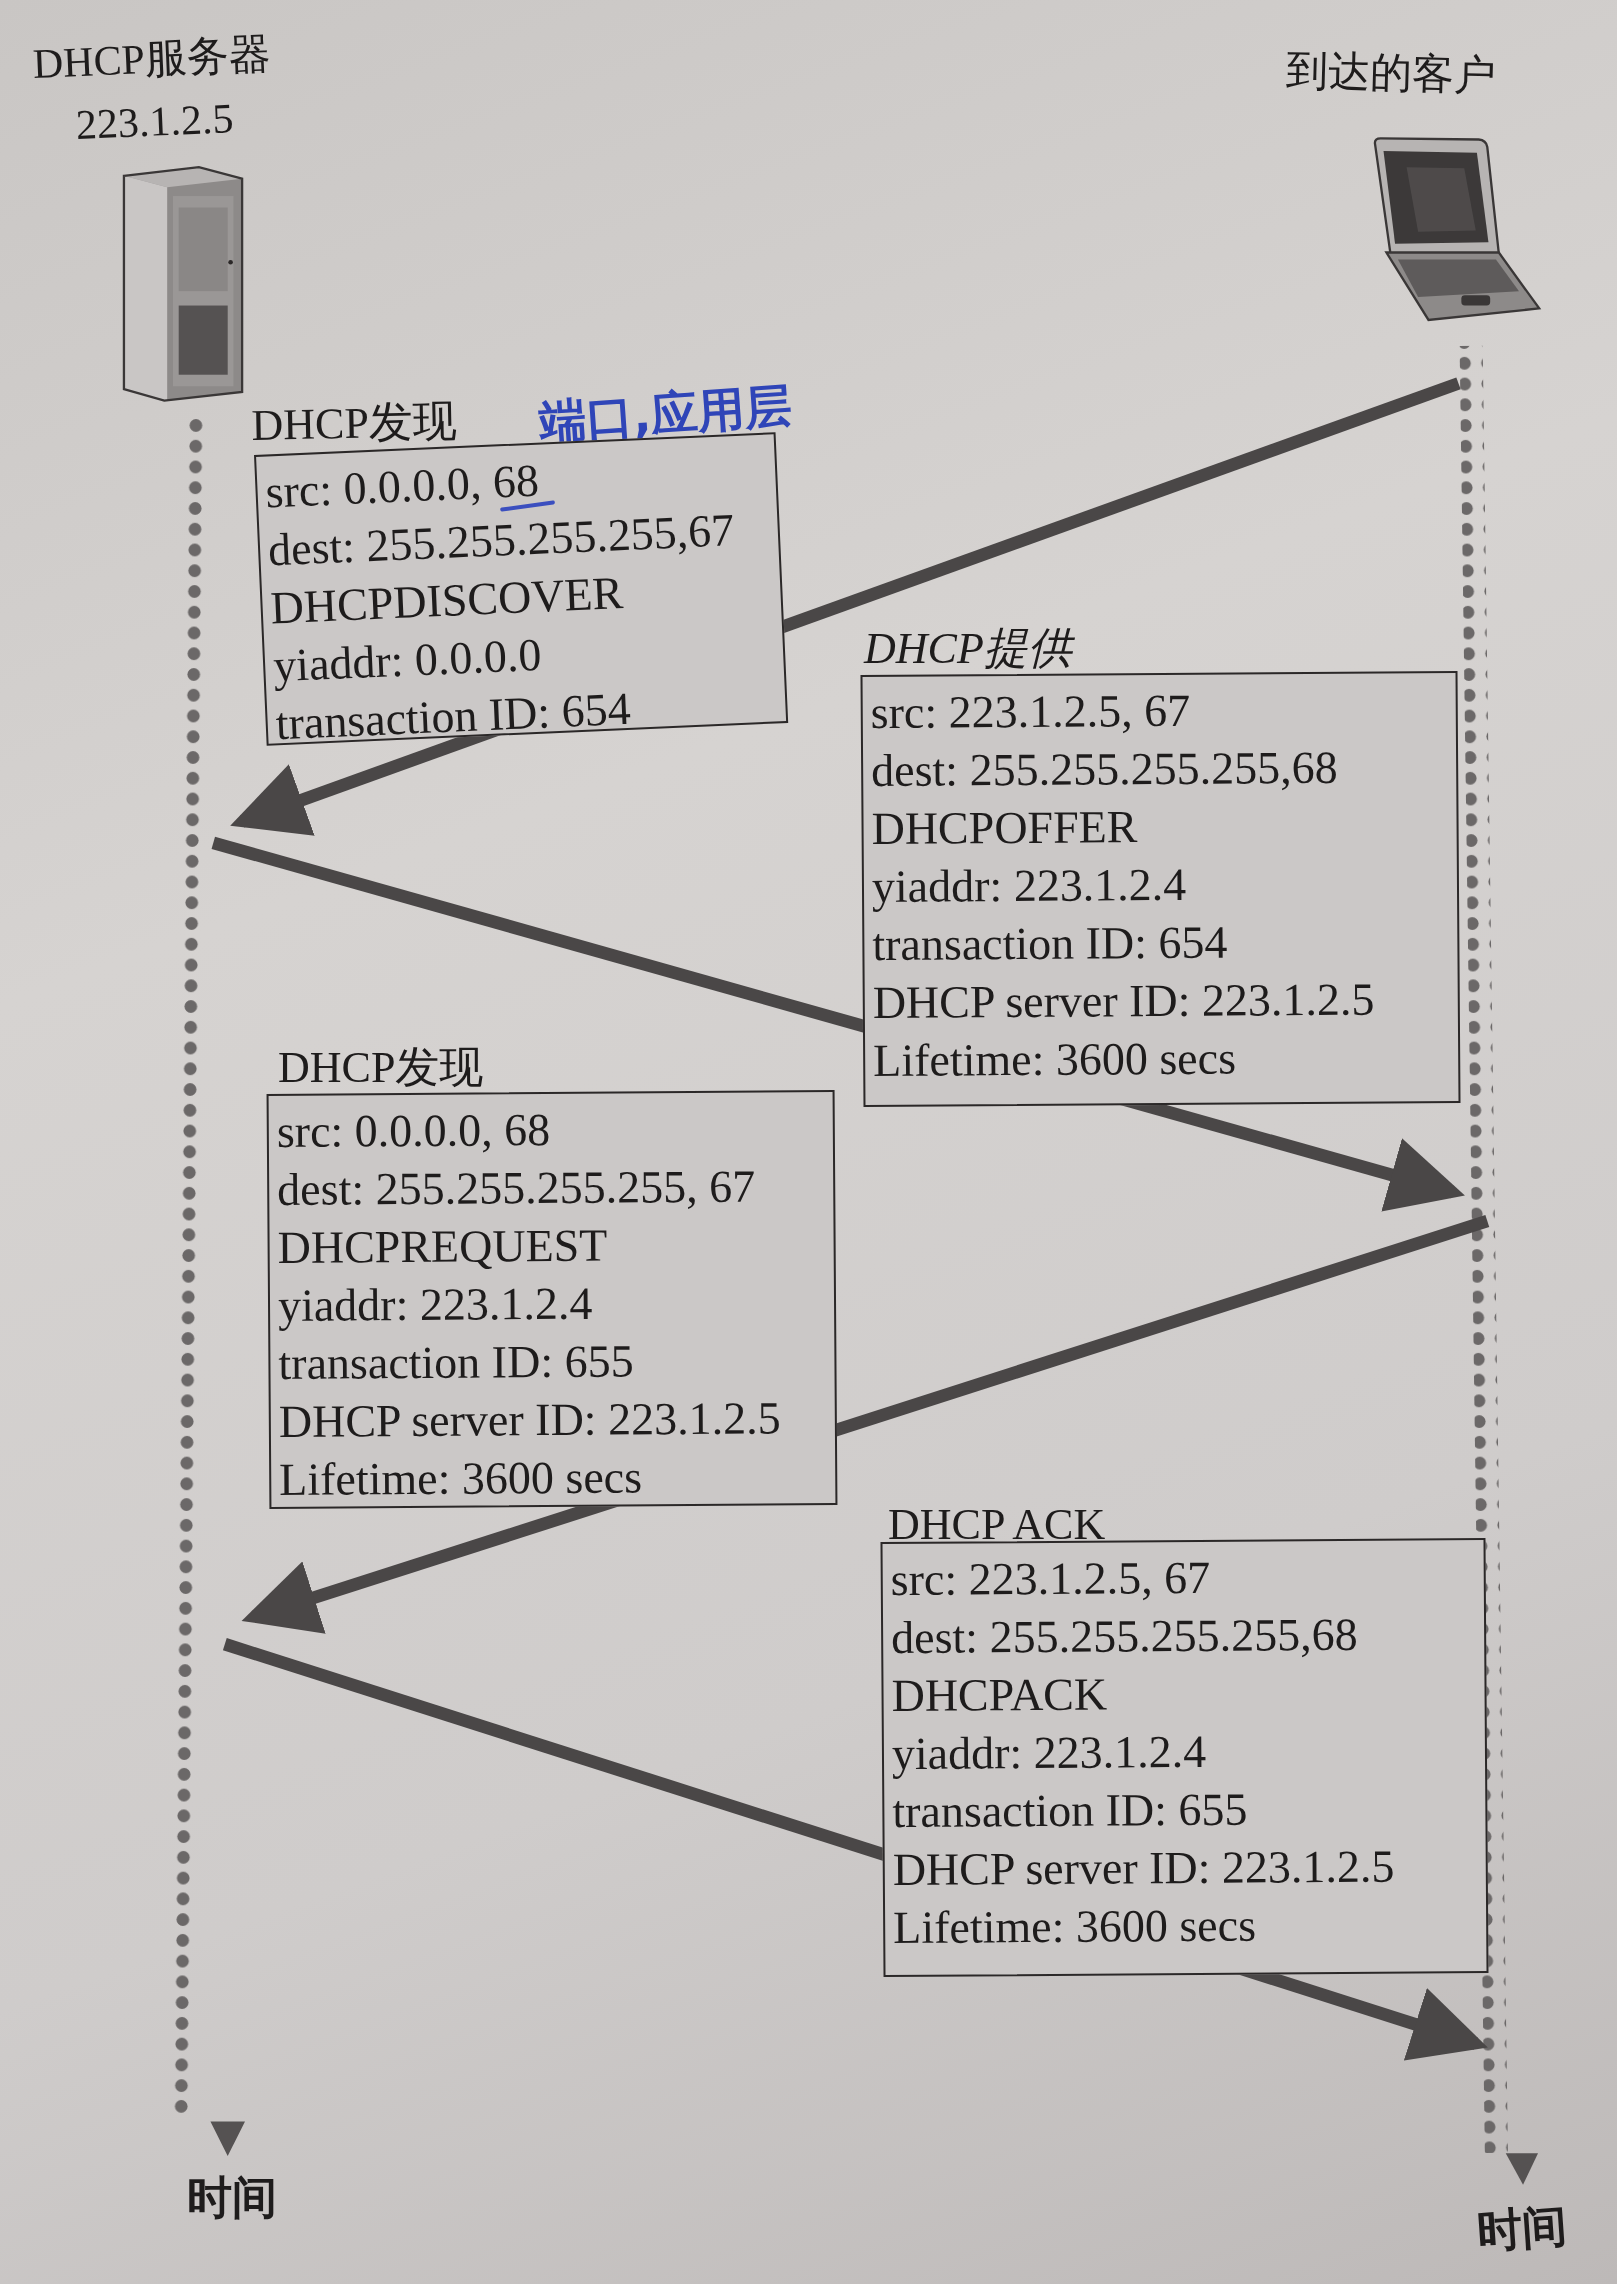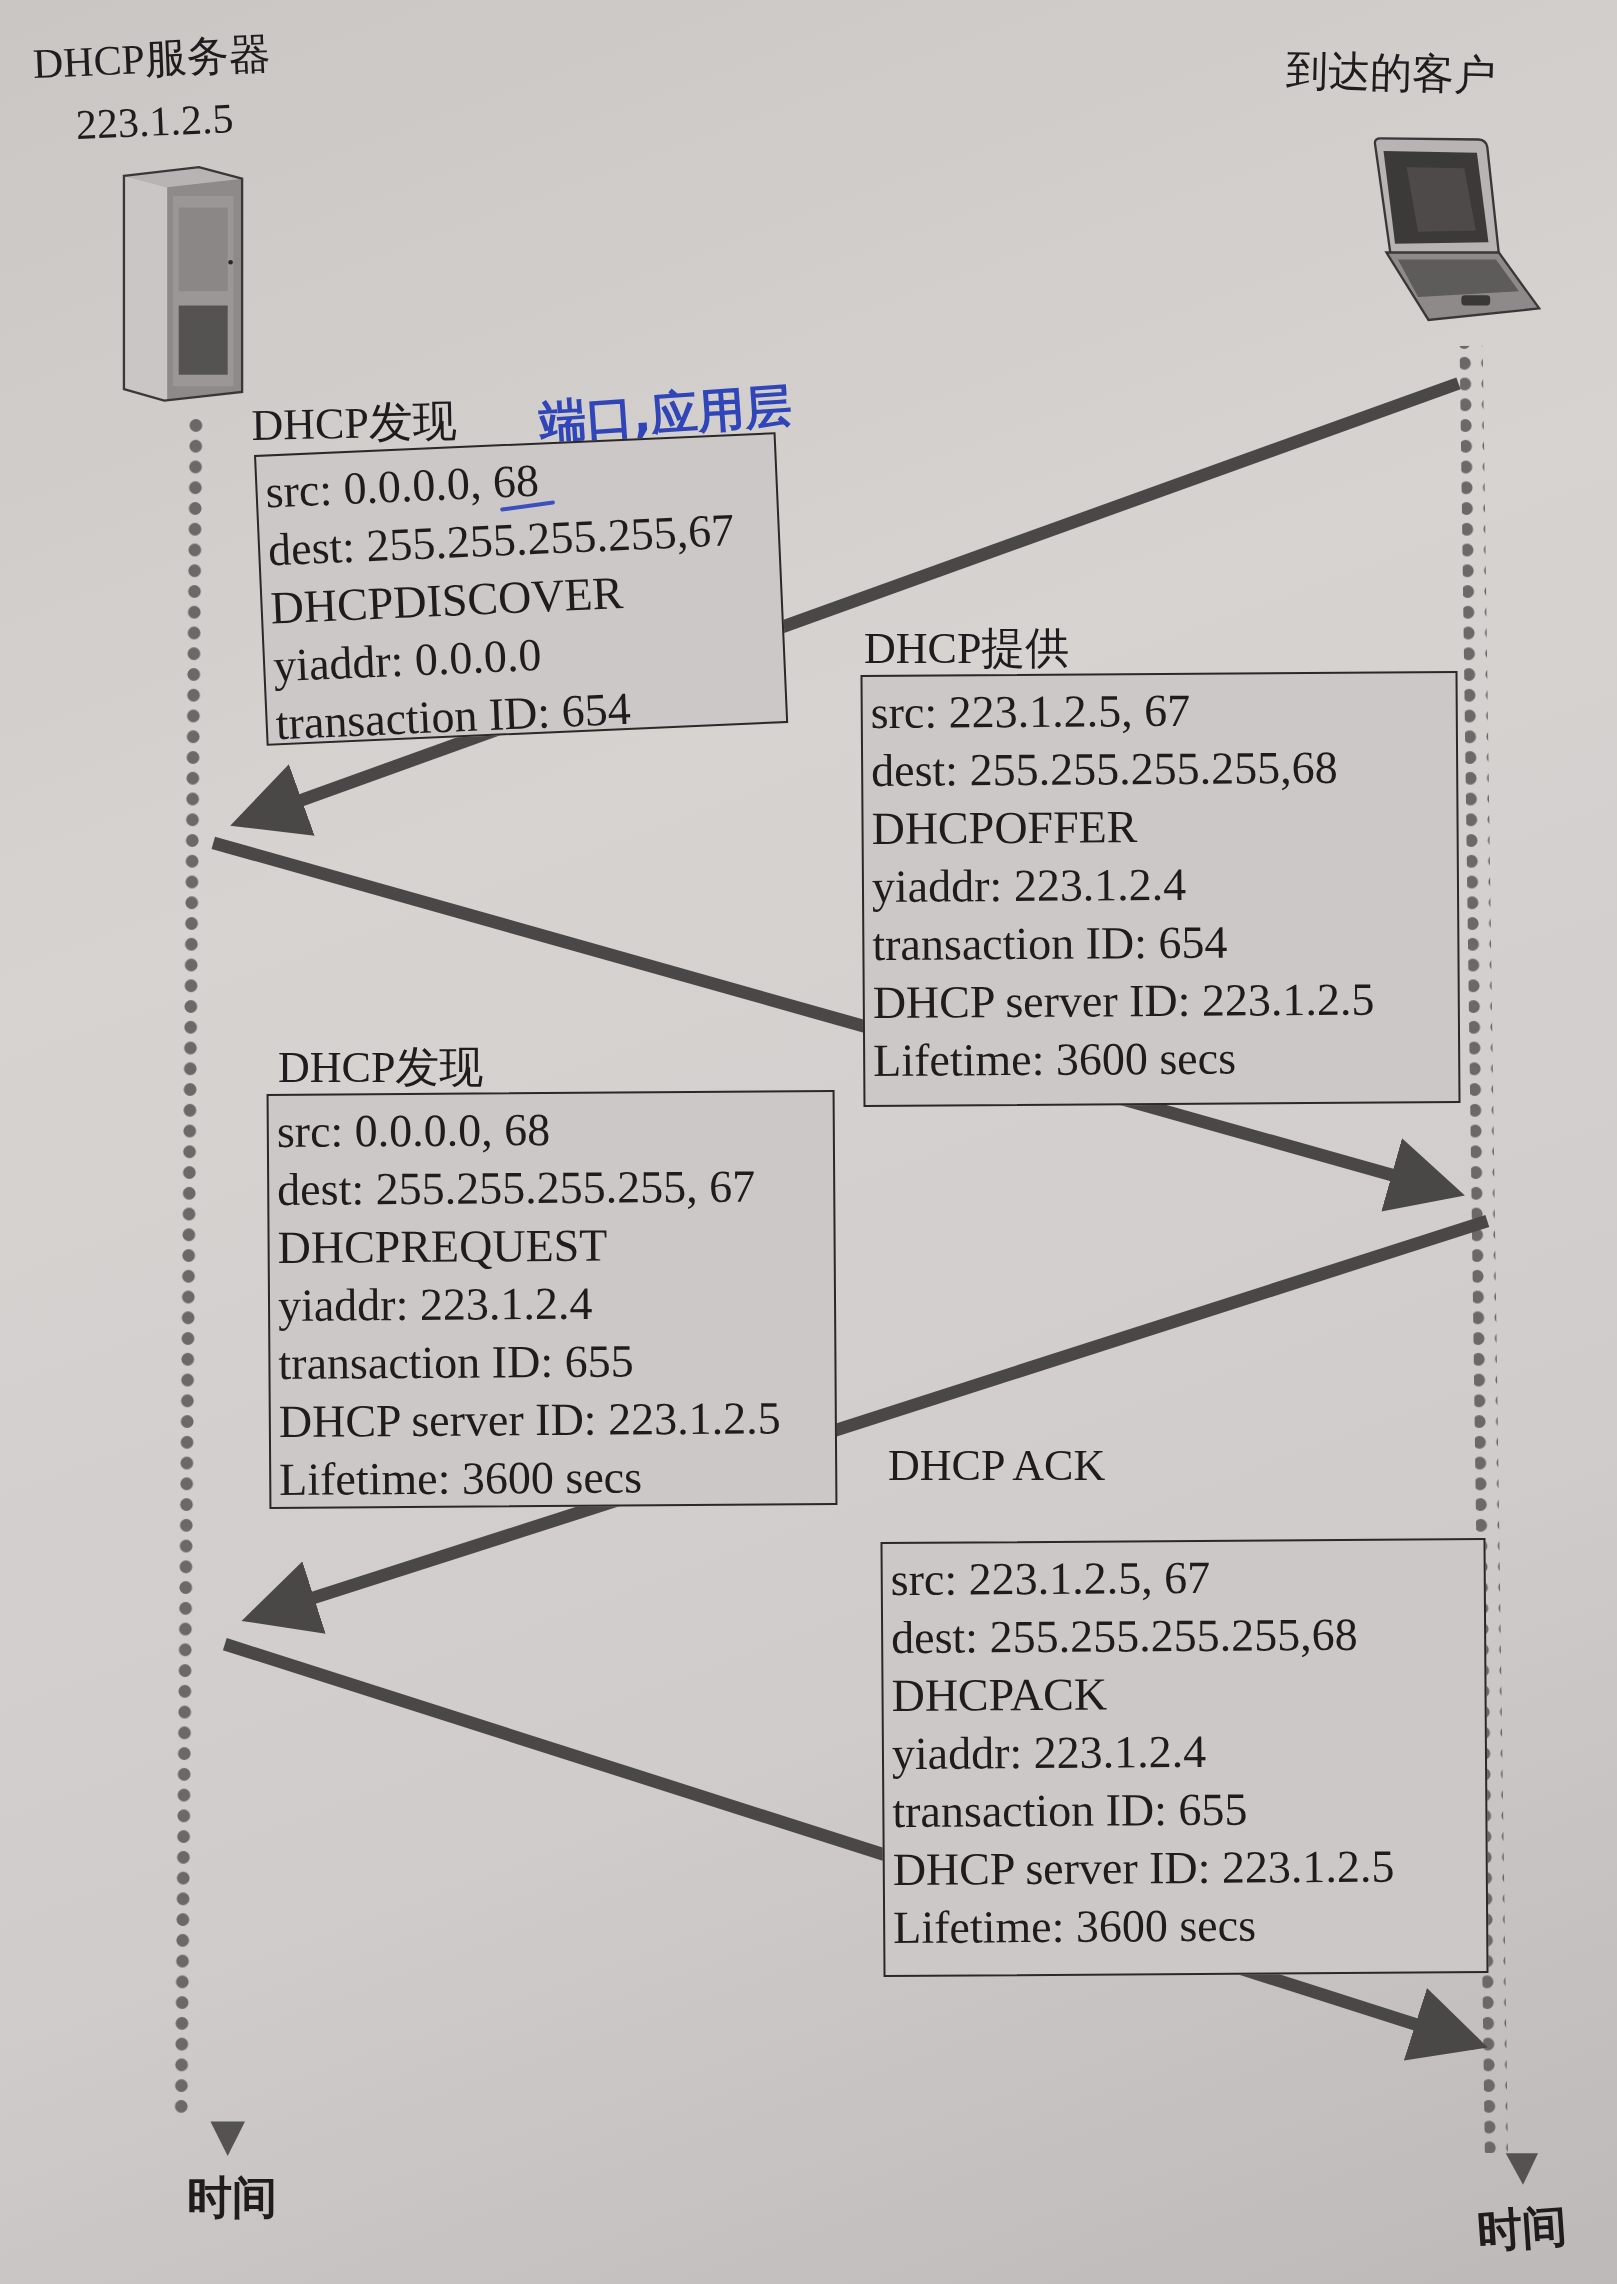--- a/index.html
+++ b/index.html
@@ -96,21 +96,21 @@
 <div class="label msg-title tilt-b" style="left:251px; top:404px;">DHCP发现</div>
 <div class="msg-box tilt-a" style="left:254px; top:455px; width:522px; height:291px;">
   <span class="line">src: 0.0.0.0, 68</span>
   <span class="line">dest: 255.255.255.255,67</span>
   <span class="line">DHCPDISCOVER</span>
   <span class="line">yiaddr: 0.0.0.0</span>
   <span class="line">transaction ID: 654</span>
 </div>
 <div class="underline-68" style="left:500px; top:504px; width:55px;"></div>
 
-<div class="label msg-title" style="left:864px; top:627px;">DHCP提供</div>
+<div class="label msg-title" style="left:864px; top:627px;font-style:italic;">DHCP提供</div>
 <div class="msg-box" style="left:862px; top:673px; width:597px; height:432px; transform: rotate(-0.4deg);">
   <span class="line">src: 223.1.2.5, 67</span>
   <span class="line">dest: 255.255.255.255,68</span>
   <span class="line">DHCPOFFER</span>
   <span class="line">yiaddr: 223.1.2.4</span>
   <span class="line">transaction ID: 654</span>
   <span class="line">DHCP server ID: 223.1.2.5</span>
   <span class="line">Lifetime: 3600 secs</span>
 </div>
 
@@ -118,21 +118,21 @@
 <div class="msg-box" style="left:268px; top:1092px; width:568px; height:415px; transform: rotate(-0.4deg);">
   <span class="line">src: 0.0.0.0, 68</span>
   <span class="line">dest: 255.255.255.255, 67</span>
   <span class="line">DHCPREQUEST</span>
   <span class="line">yiaddr: 223.1.2.4</span>
   <span class="line">transaction ID: 655</span>
   <span class="line">DHCP server ID: 223.1.2.5</span>
   <span class="line">Lifetime: 3600 secs</span>
 </div>
 
-<div class="label msg-title" style="left:888px; top:1444px;">DHCP ACK</div>
+<div class="label msg-title" style="left:888px; top:1503px;">DHCP ACK</div>
 <div class="msg-box" style="left:882px; top:1540px; width:605px; height:435px; transform: rotate(-0.4deg);">
   <span class="line">src: 223.1.2.5, 67</span>
   <span class="line">dest: 255.255.255.255,68</span>
   <span class="line">DHCPACK</span>
   <span class="line">yiaddr: 223.1.2.4</span>
   <span class="line">transaction ID: 655</span>
   <span class="line">DHCP server ID: 223.1.2.5</span>
   <span class="line">Lifetime: 3600 secs</span>
 </div>
 

